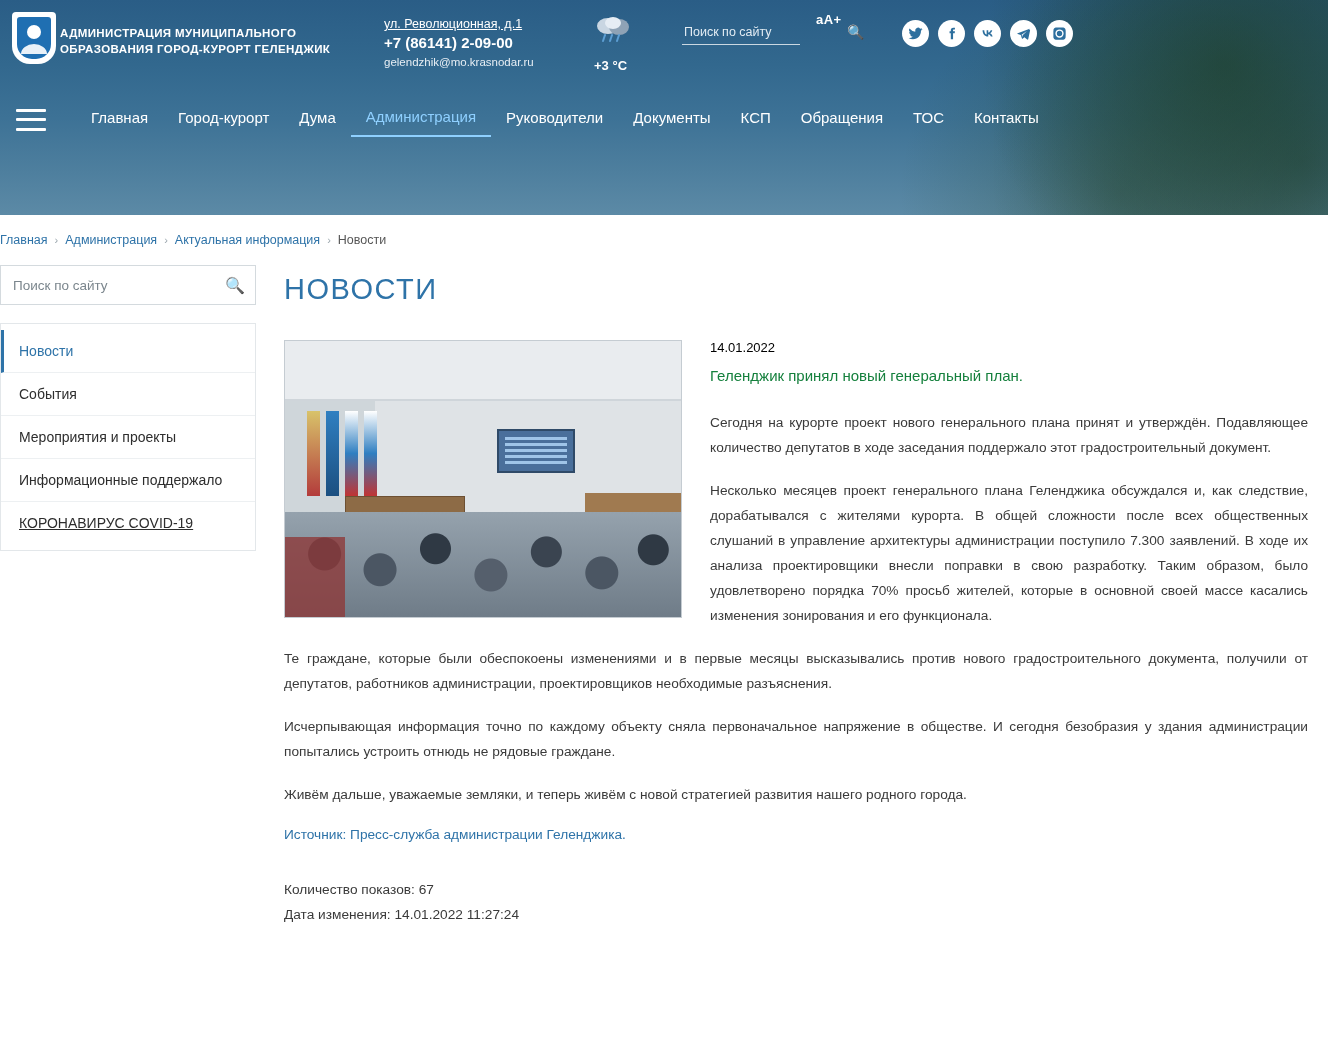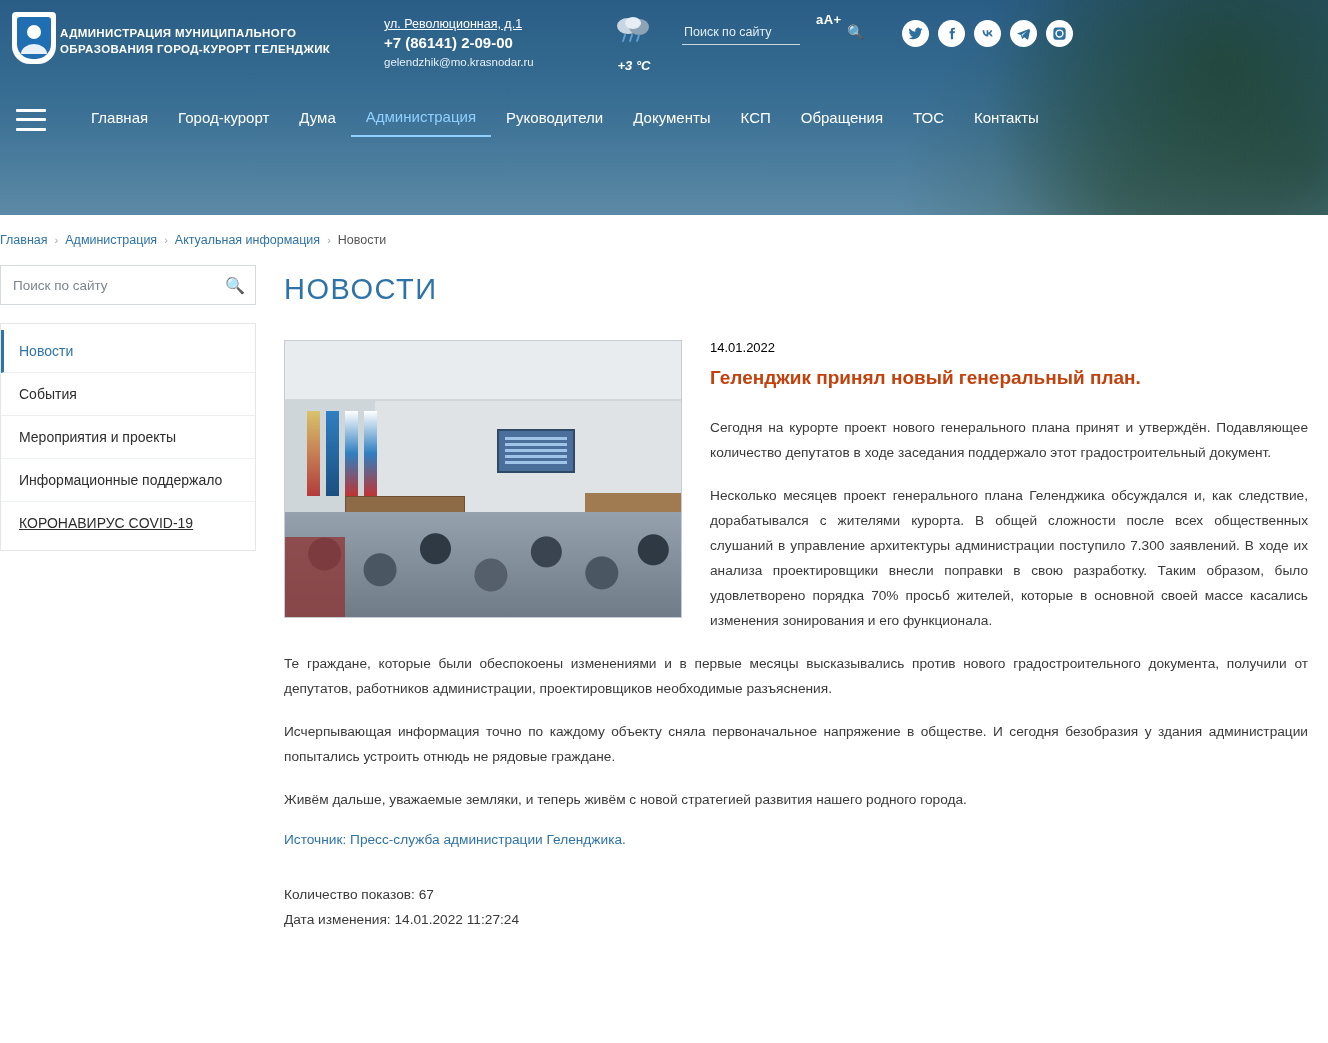--- a/index.html
+++ b/index.html
@@ -84,24 +84,23 @@
     padding-top: 3px;
     width: 200px;
   }
   .contacts .addr { font-size: 12.5px; line-height: 18px; text-decoration: underline; }
   .contacts .phone { font-size: 15px; font-weight: bold; line-height: 20px; }
   .contacts .mail { font-size: 11.5px; line-height: 18px; color: #e7eef4; }
 
   .weather {
     margin-left: 10px;
     width: 80px;
-    text-align: center;
+    text-align: left;
     color: #ffffff;
     padding-top: 2px;
-    font-style: italic;
   }
   .weather .icon { font-size: 26px; line-height: 30px; }
   .weather .temp { font-size: 13px; font-weight: bold; margin-top: 8px; }
 
   .search-top {
     margin-left: 8px;
     margin-top: 12px;
     width: 118px;
     border-bottom: 1px solid rgba(255,255,255,.75);
     display: flex; align-items: center;
@@ -202,21 +201,21 @@
   
   .content { flex: 1; padding-left: 28px; padding-right: 20px; }
   .page-title {
     color: #2e73a8;
     font-size: 29px;
     letter-spacing: 1.5px;
     margin: 16px 0 34px 0;
     font-weight: normal;
   }
   .news-date { font-size: 13px; color: #000000; margin-bottom: 12px; }
-  .news-head { font-size: 19px; font-weight: bold; color: #c2410c; margin-bottom: 26px; }
+  .news-head { font-size: 15px; font-weight: normal; color: #15803d; margin-bottom: 26px; }
 
   .photo {
     width: 398px; height: 278px;
     float: left;
     margin: 0 28px 12px 0;
     background: linear-gradient(180deg,#b9c4cd 0%, #9fb0bd 40%, #7e8f9c 100%);
     position: relative;
     overflow: hidden;
     border: 1px solid #c5ccd2;
   }

